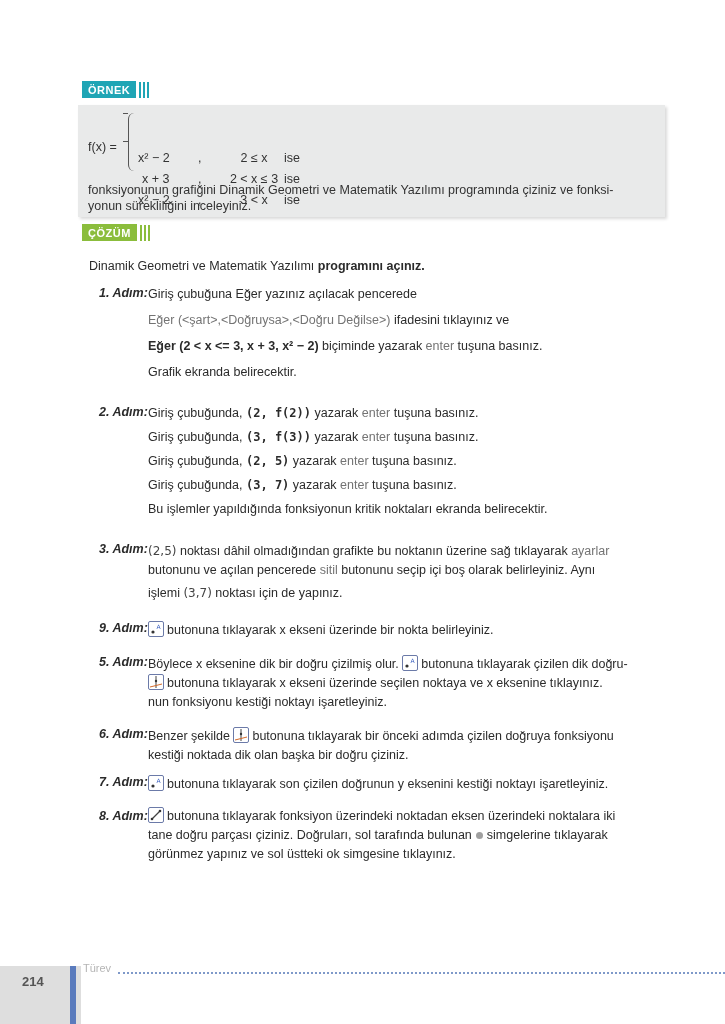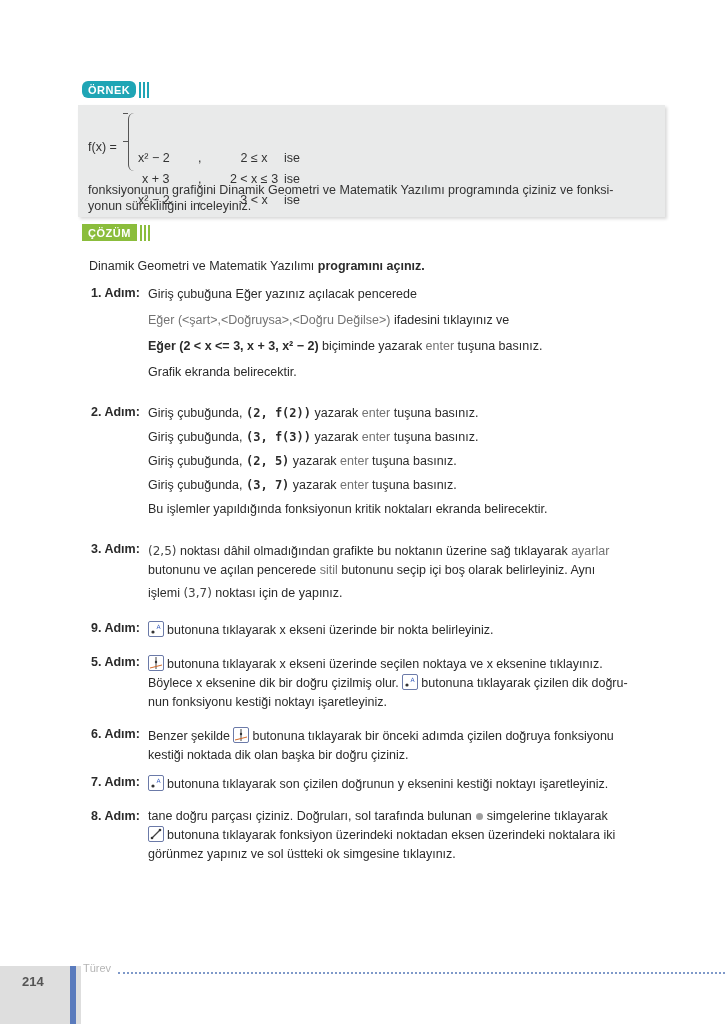--- a/index.html
+++ b/index.html
@@ -10,21 +10,21 @@
     .tag {
       position: absolute; display: flex; align-items: center;
     }
     .tag .lbl {
       color: #fff; font-weight: bold; font-size: 11px; letter-spacing: 0.5px;
       padding: 2px 6px 1px 6px; height: 14px; line-height: 14px;
     }
     .tag .bars { display: flex; margin-left: 3px; }
     .tag .bars span { display: block; width: 2px; height: 16px; margin-right: 2px; }
     .tag.ornek { left: 82px; top: 81px; }
-    .tag.ornek .lbl { background: #1fa5b5; border-radius: 6px; }
+    .tag.ornek .lbl { background: #1fa5b5; }
     .tag.ornek .bars span { background: #1fa5b5; }
     .tag.cozum { left: 82px; top: 224px; }
     .tag.cozum .lbl { background: #8bbd3c; }
     .tag.cozum .bars span { background: #8bbd3c; }
 
     .example-box {
       position: absolute; left: 78px; top: 105px; width: 587px; height: 112px;
       background: #e9eaea; box-shadow: 2px 2px 3px #d9d9d9;
     }
     .fx { position: absolute; left: 10px; top: 35px; font-size: 12.5px; color: #333; }
@@ -39,21 +39,21 @@
     .case-row .expr { position: absolute; left: 0; }
     .case-row .comma { position: absolute; left: 60px; }
     .case-row .cond { position: absolute; left: 86px; width: 60px; text-align: center; }
     .case-row .ise { position: absolute; left: 146px; }
     .example-text { position: absolute; left: 10px; top: 77px; width: 570px; line-height: 16px; font-size: 12.5px; color: #333; }
 
     .intro { position: absolute; left: 89px; top: 259px; font-size: 12.5px; }
     .bold { font-weight: bold; }
     .blue { color: #737373; }
     .step { position: absolute; left: 87px; width: 580px; }
-    .step .num { position: absolute; left: 4px; top: 0; font-weight: bold; font-size: 12.5px; }
+    .step .num { position: absolute; left: 12px; top: 0; font-weight: bold; font-size: 12.5px; font-style: italic; }
     .step .body { position: absolute; left: 61px; width: 520px; font-size: 12.5px; }
     .line { height: 24px; line-height: 24px; white-space: nowrap; }
     .pline { line-height: 19px; }
     .mono { font-family: "DejaVu Sans Mono", monospace; font-weight: bold; font-size: 12px; }
     .paren { font-family: "DejaVu Sans", sans-serif; font-size: 12px; color: #444; }
     .icon {
       display: inline-block; width: 14px; height: 14px; border: 1px solid #6b7aa8;
       border-radius: 2px; vertical-align: -3px; background: #fff; position: relative; margin-right: 3px;
     }
     .icon svg { position: absolute; left: 0; top: 0; }
@@ -162,31 +162,31 @@
             <circle cx="4" cy="10" r="1.6" fill="#333"></circle>
             <text x="7.5" y="7" font-size="6" fill="#3a5fbf" font-family="DejaVu Sans, sans-serif">A</text>
           </svg></span><span>butonuna tıklayarak x ekseni üzerinde bir nokta belirleyiniz.</span>
     </div>
   </div>
 </div>
 
 <div class="step" style="top:655px">
   <div class="num">5. Adım:</div>
   <div class="body">
+    <div class="pline"><span>Böylece x eksenine dik bir doğru çizilmiş olur. </span><span class="icon"><svg width="14" height="14">
+            <circle cx="4" cy="10" r="1.6" fill="#333"></circle>
+            <text x="7.5" y="7" font-size="6" fill="#3a5fbf" font-family="DejaVu Sans, sans-serif">A</text>
+          </svg></span><span>butonuna tıklayarak çizilen dik doğru-</span></div>
     <div class="pline">
       <span class="icon"><svg width="14" height="14">
             <line x1="7" y1="1" x2="7" y2="13" stroke="#444" stroke-width="1"></line>
             <line x1="1" y1="12" x2="13" y2="9" stroke="#d46a2a" stroke-width="1"></line>
             <circle cx="7" cy="6" r="1.2" fill="#333"></circle>
           </svg></span><span>butonuna tıklayarak x ekseni üzerinde seçilen noktaya ve x eksenine tıklayınız.</span>
     </div>
-    <div class="pline"><span>Böylece x eksenine dik bir doğru çizilmiş olur. </span><span class="icon"><svg width="14" height="14">
-            <circle cx="4" cy="10" r="1.6" fill="#333"></circle>
-            <text x="7.5" y="7" font-size="6" fill="#3a5fbf" font-family="DejaVu Sans, sans-serif">A</text>
-          </svg></span><span>butonuna tıklayarak çizilen dik doğru-</span></div>
     <div class="pline">nun fonksiyonu kestiği noktayı işaretleyiniz.</div>
   </div>
 </div>
 
 <div class="step" style="top:727px">
   <div class="num">6. Adım:</div>
   <div class="body">
     <div class="pline"><span>Benzer şekilde </span><span class="icon"><svg width="14" height="14">
             <line x1="7" y1="1" x2="7" y2="13" stroke="#444" stroke-width="1"></line>
             <line x1="1" y1="12" x2="13" y2="9" stroke="#d46a2a" stroke-width="1"></line>
@@ -202,26 +202,26 @@
     <div class="pline"><span class="icon"><svg width="14" height="14">
             <circle cx="4" cy="10" r="1.6" fill="#333"></circle>
             <text x="7.5" y="7" font-size="6" fill="#3a5fbf" font-family="DejaVu Sans, sans-serif">A</text>
           </svg></span><span>butonuna tıklayarak son çizilen doğrunun y eksenini kestiği noktayı işaretleyiniz.</span></div>
   </div>
 </div>
 
 <div class="step" style="top:807px">
   <div class="num" style="top:2px">8. Adım:</div>
   <div class="body">
-    <div class="pline"><span>tane doğru parçası çiziniz. Doğruları, sol tarafında bulunan</span><span class="dot-gray"></span><span>simgelerine tıklayarak</span></div>
     <div class="pline"><span class="icon"><svg width="14" height="14">
             <line x1="3" y1="11" x2="11" y2="3" stroke="#444" stroke-width="1.2"></line>
             <circle cx="3" cy="11" r="1.3" fill="#333"></circle>
             <circle cx="11" cy="3" r="1.3" fill="#333"></circle>
           </svg></span><span>butonuna tıklayarak fonksiyon üzerindeki noktadan eksen üzerindeki noktalara iki</span></div>
+    <div class="pline"><span>tane doğru parçası çiziniz. Doğruları, sol tarafında bulunan</span><span class="dot-gray"></span><span>simgelerine tıklayarak</span></div>
     <div class="pline">görünmez yapınız ve sol üstteki ok simgesine tıklayınız.</div>
   </div>
 </div>
 
 <div class="footer-page">
   <span class="pnum">214</span>
 </div>
 <div class="footer-bar"></div>
 <div class="footer-title">Türev</div>
 <div class="footer-dots"></div>

